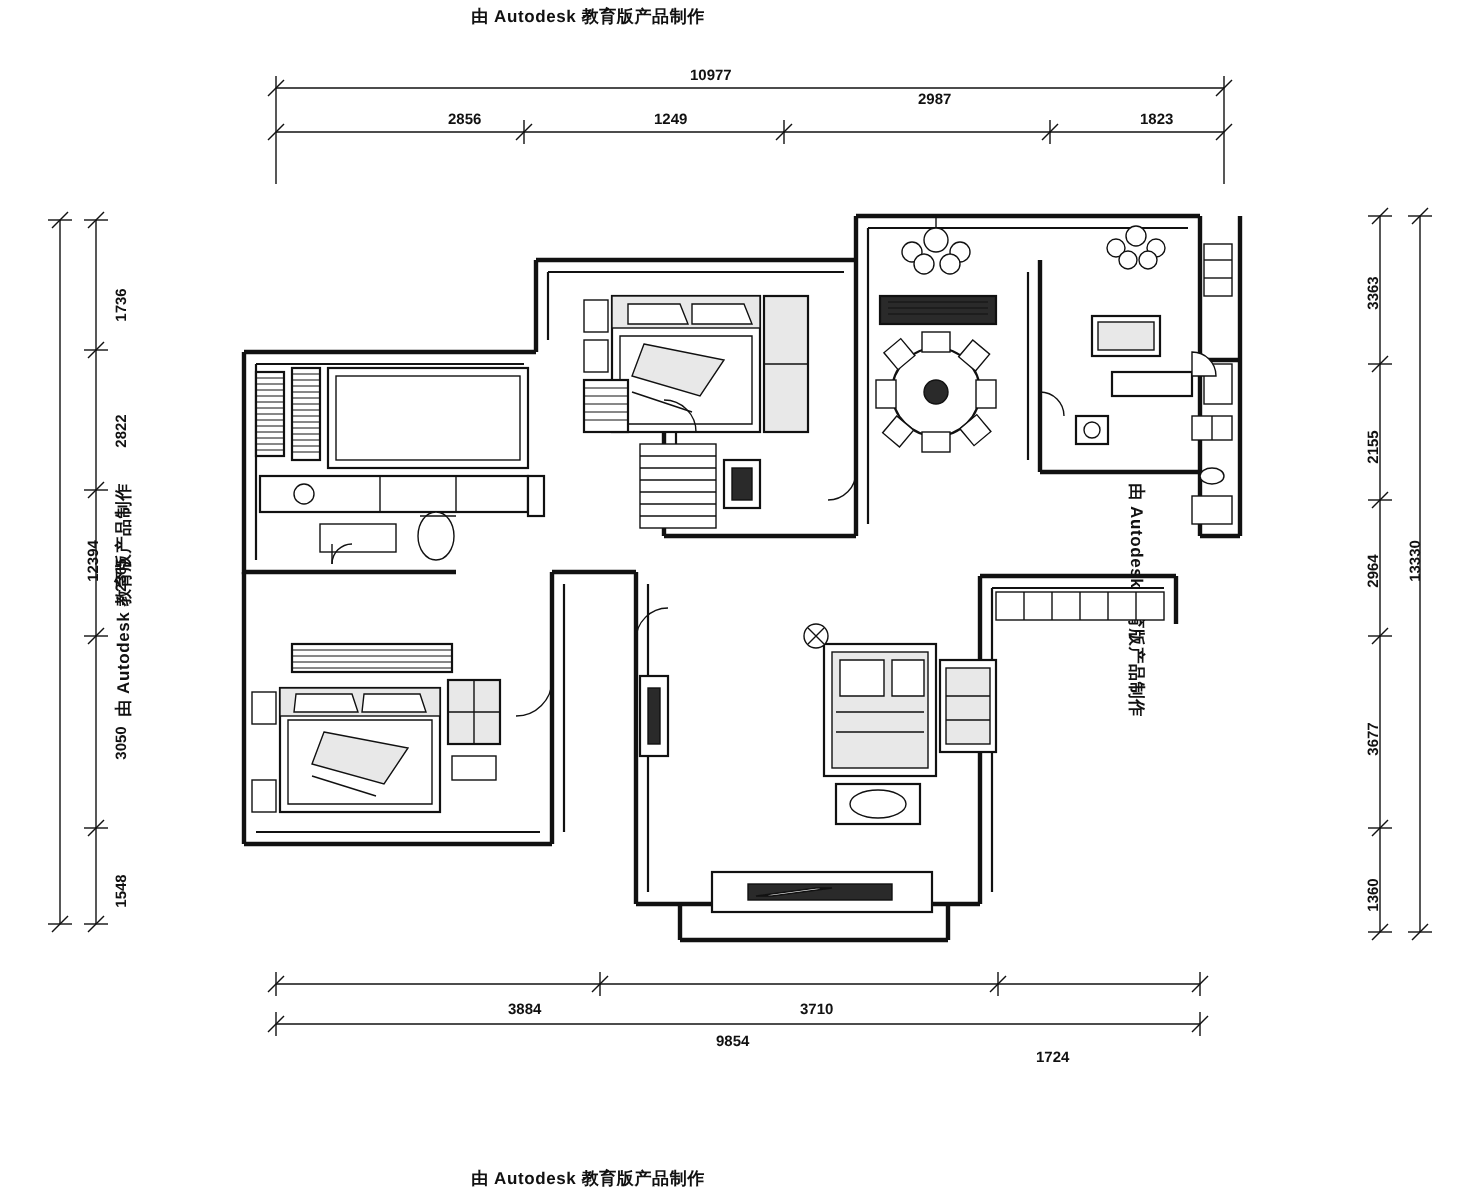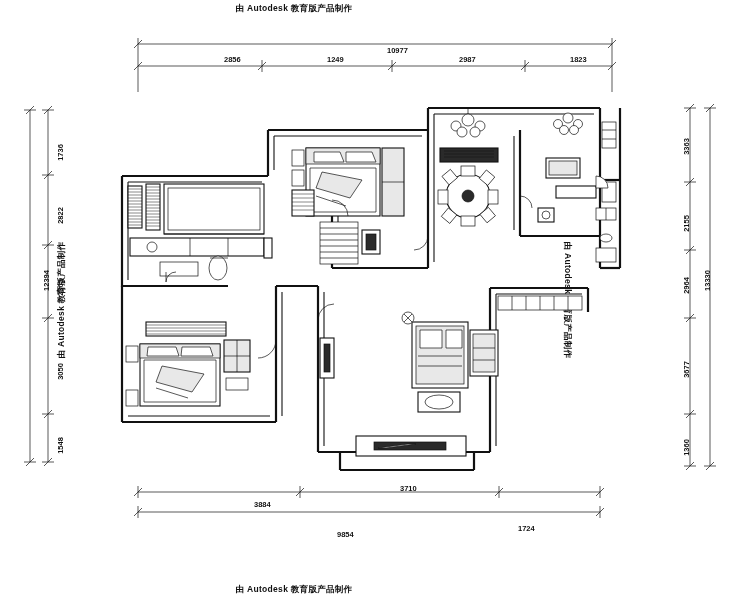--- a/index.html
+++ b/index.html
@@ -75,30 +75,30 @@
 </head>
 <body>
 
 <div id="sheet">
 
   <div class="wm wm-top">由 Autodesk 教育版产品制作</div>
   <div class="wm wm-bottom">由 Autodesk 教育版产品制作</div>
   <div class="wm wm-left">由 Autodesk 教育版产品制作</div>
   <div class="wm wm-right">由 Autodesk 教育版产品制作</div>
 
-  <div class="dimtext" style="left:345px; top:46px;margin-left:42px;">10977</div>
+  <div class="dimtext" style="left:345px; top:33px;">10977</div>
   <div class="dimtext" style="left:196px; top:55px;padding-left:28px;">2856</div>
   <div class="dimtext" style="left:327px; top:55px;">1249</div>
-  <div class="dimtext" style="left:459px; top:55px;">2987</div>
+  <div class="dimtext" style="left:459px; top:45px;">2987</div>
   <div class="dimtext" style="left:570px; top:55px;text-align:right;">1823</div>
 
   <div class="dimtext" style="left:214px; top:500px;margin-left:40px;">3884</div>
-  <div class="dimtext" style="left:400px; top:484px;text-align:center;">3710</div>
+  <div class="dimtext" style="left:400px; top:500px;text-align:center;">3710</div>
   <div class="dimtext" style="left:518px; top:524px;">1724</div>
-  <div class="dimtext" style="left:337px; top:516px;margin-top:14px;">9854</div>
+  <div class="dimtext" style="left:358px; top:516px;">9854</div>
 
   <div class="dimtext vert" style="left:36px; top:276px; transform:rotate(-90deg);">12394</div>
   <div class="dimtext vert" style="left:52px; top:148px; transform:rotate(-90deg);">1736</div>
   <div class="dimtext vert" style="left:52px; top:211px; transform:rotate(-90deg);">2822</div>
   <div class="dimtext vert" style="left:52px; top:283px; transform:rotate(-90deg);">2365</div>
   <div class="dimtext vert" style="left:52px; top:367px; transform:rotate(-90deg);">3050</div>
   <div class="dimtext vert" style="left:52px; top:441px; transform:rotate(-90deg);">1548</div>
 
   <div class="dimtext vert" style="left:697px; top:276px; transform:rotate(-90deg);">13330</div>
   <div class="dimtext vert" style="left:678px; top:142px; transform:rotate(-90deg);">3363</div>

